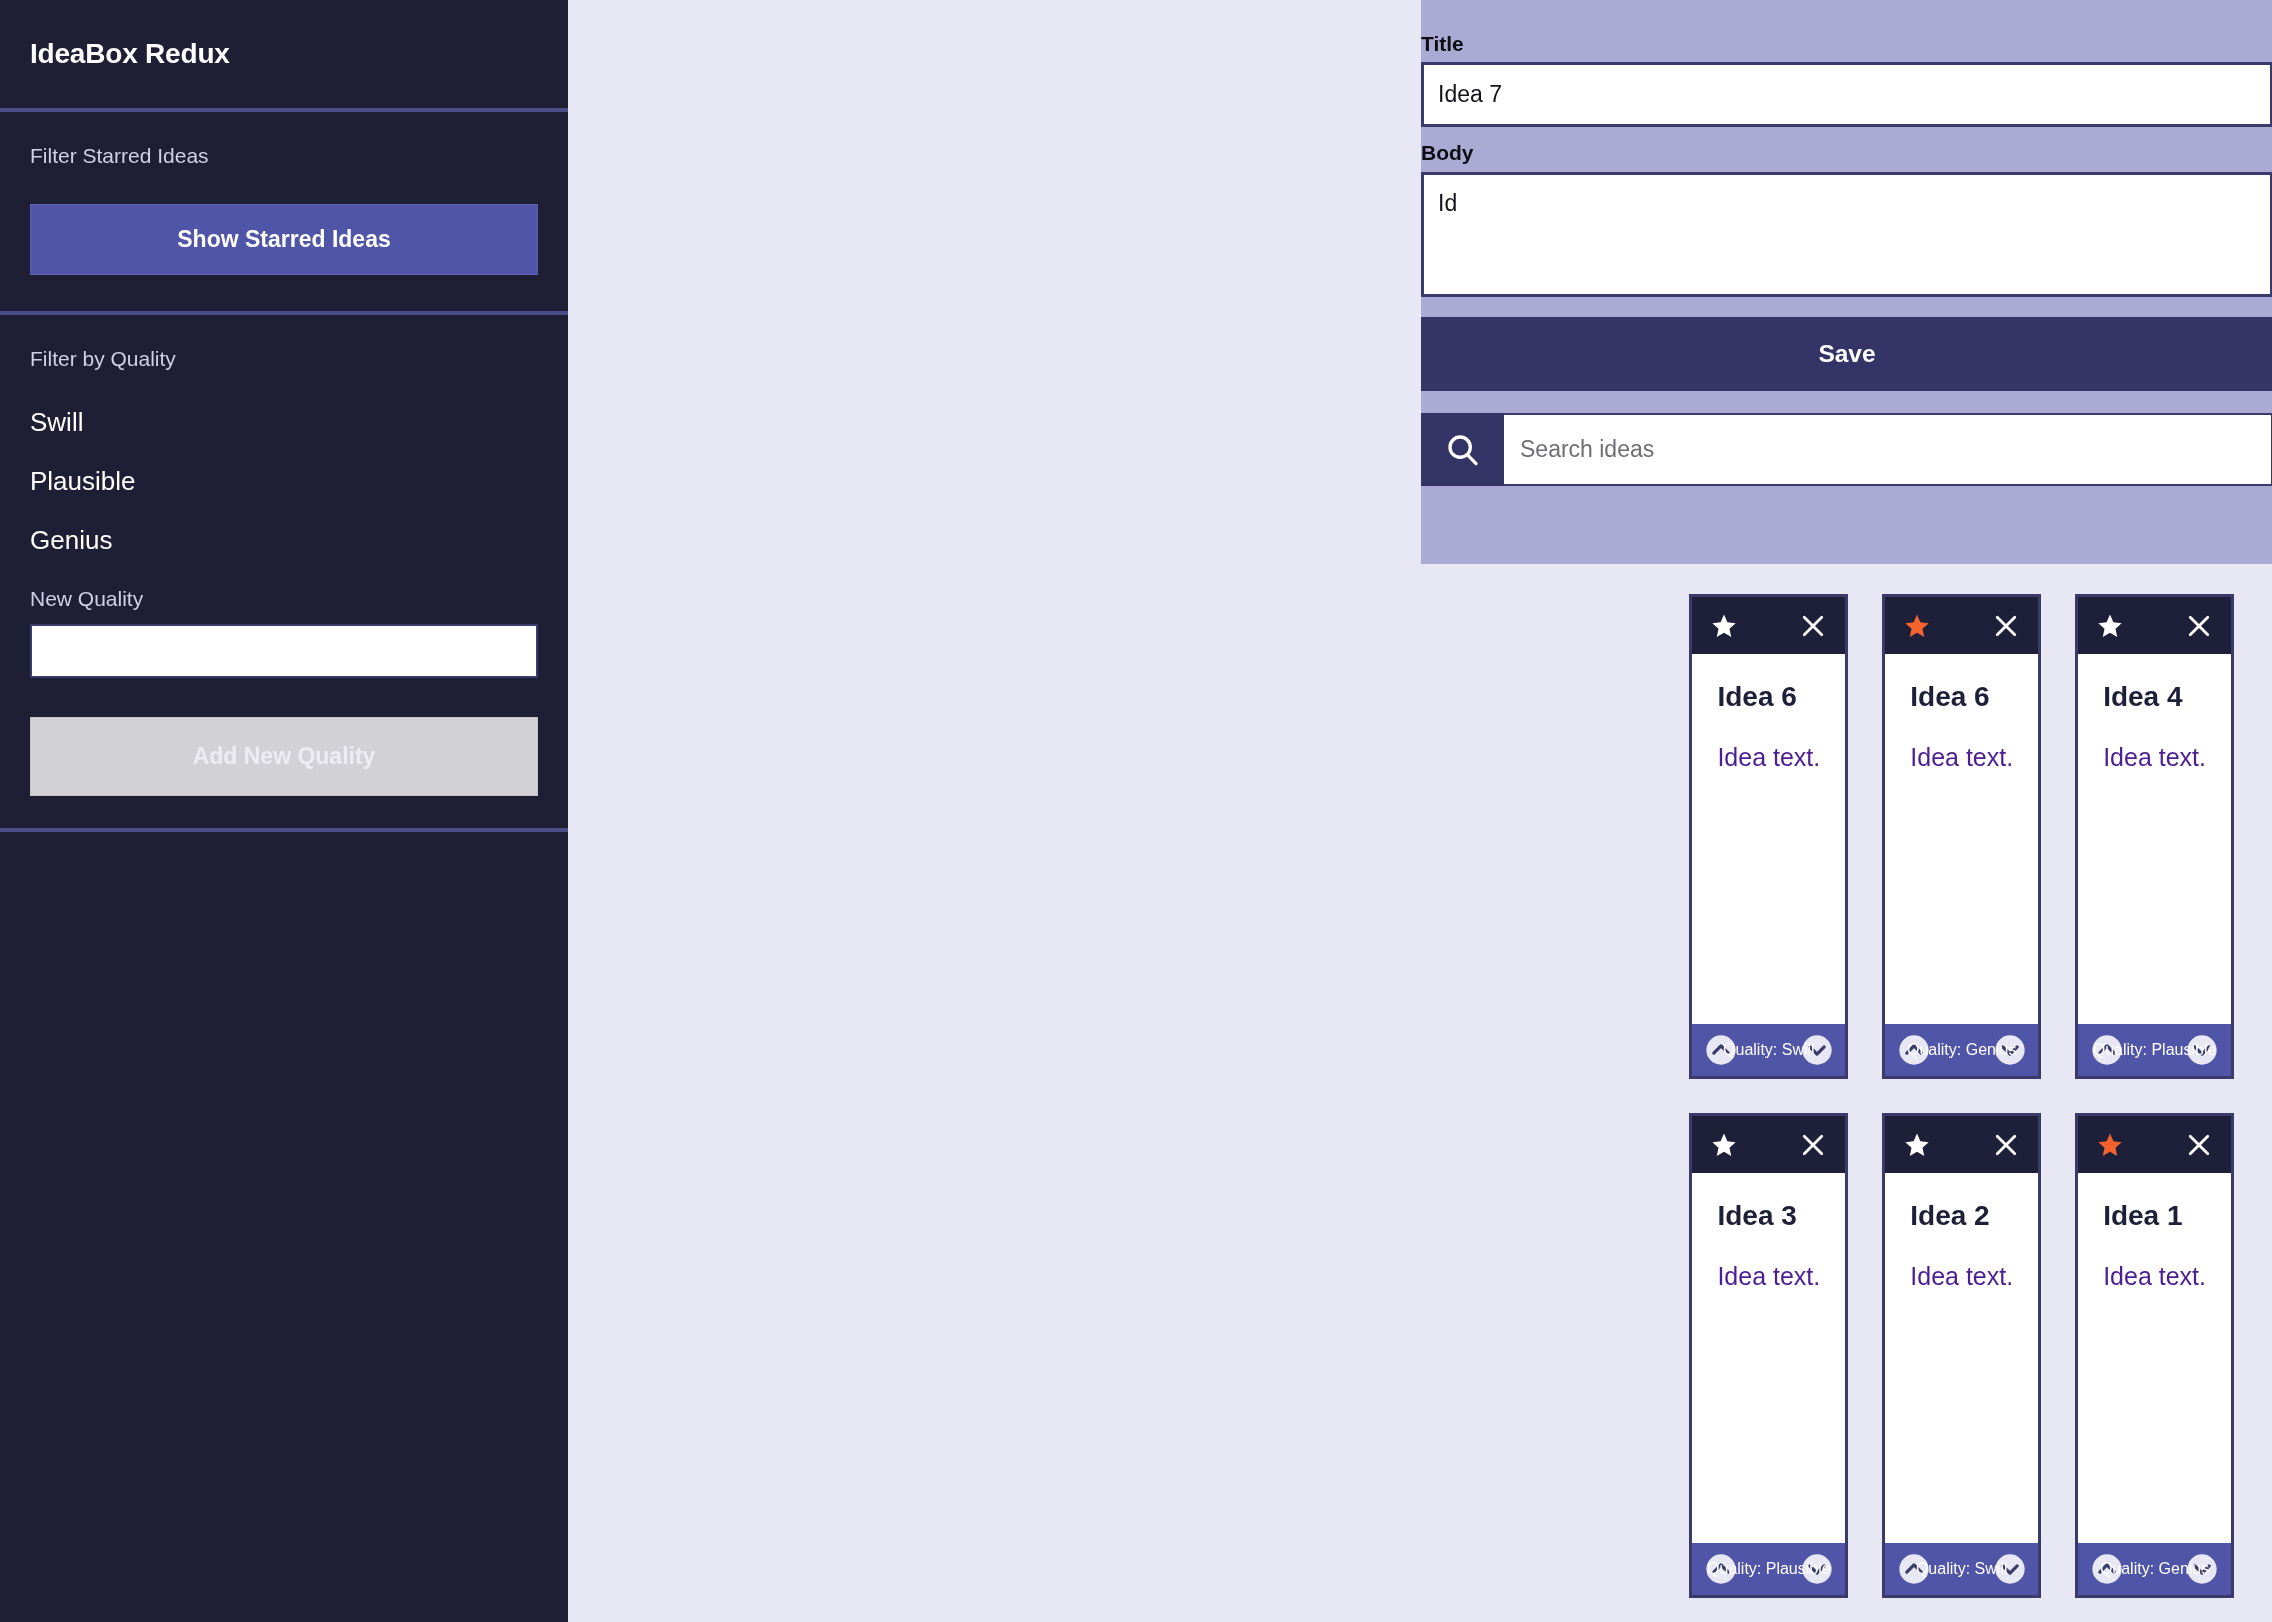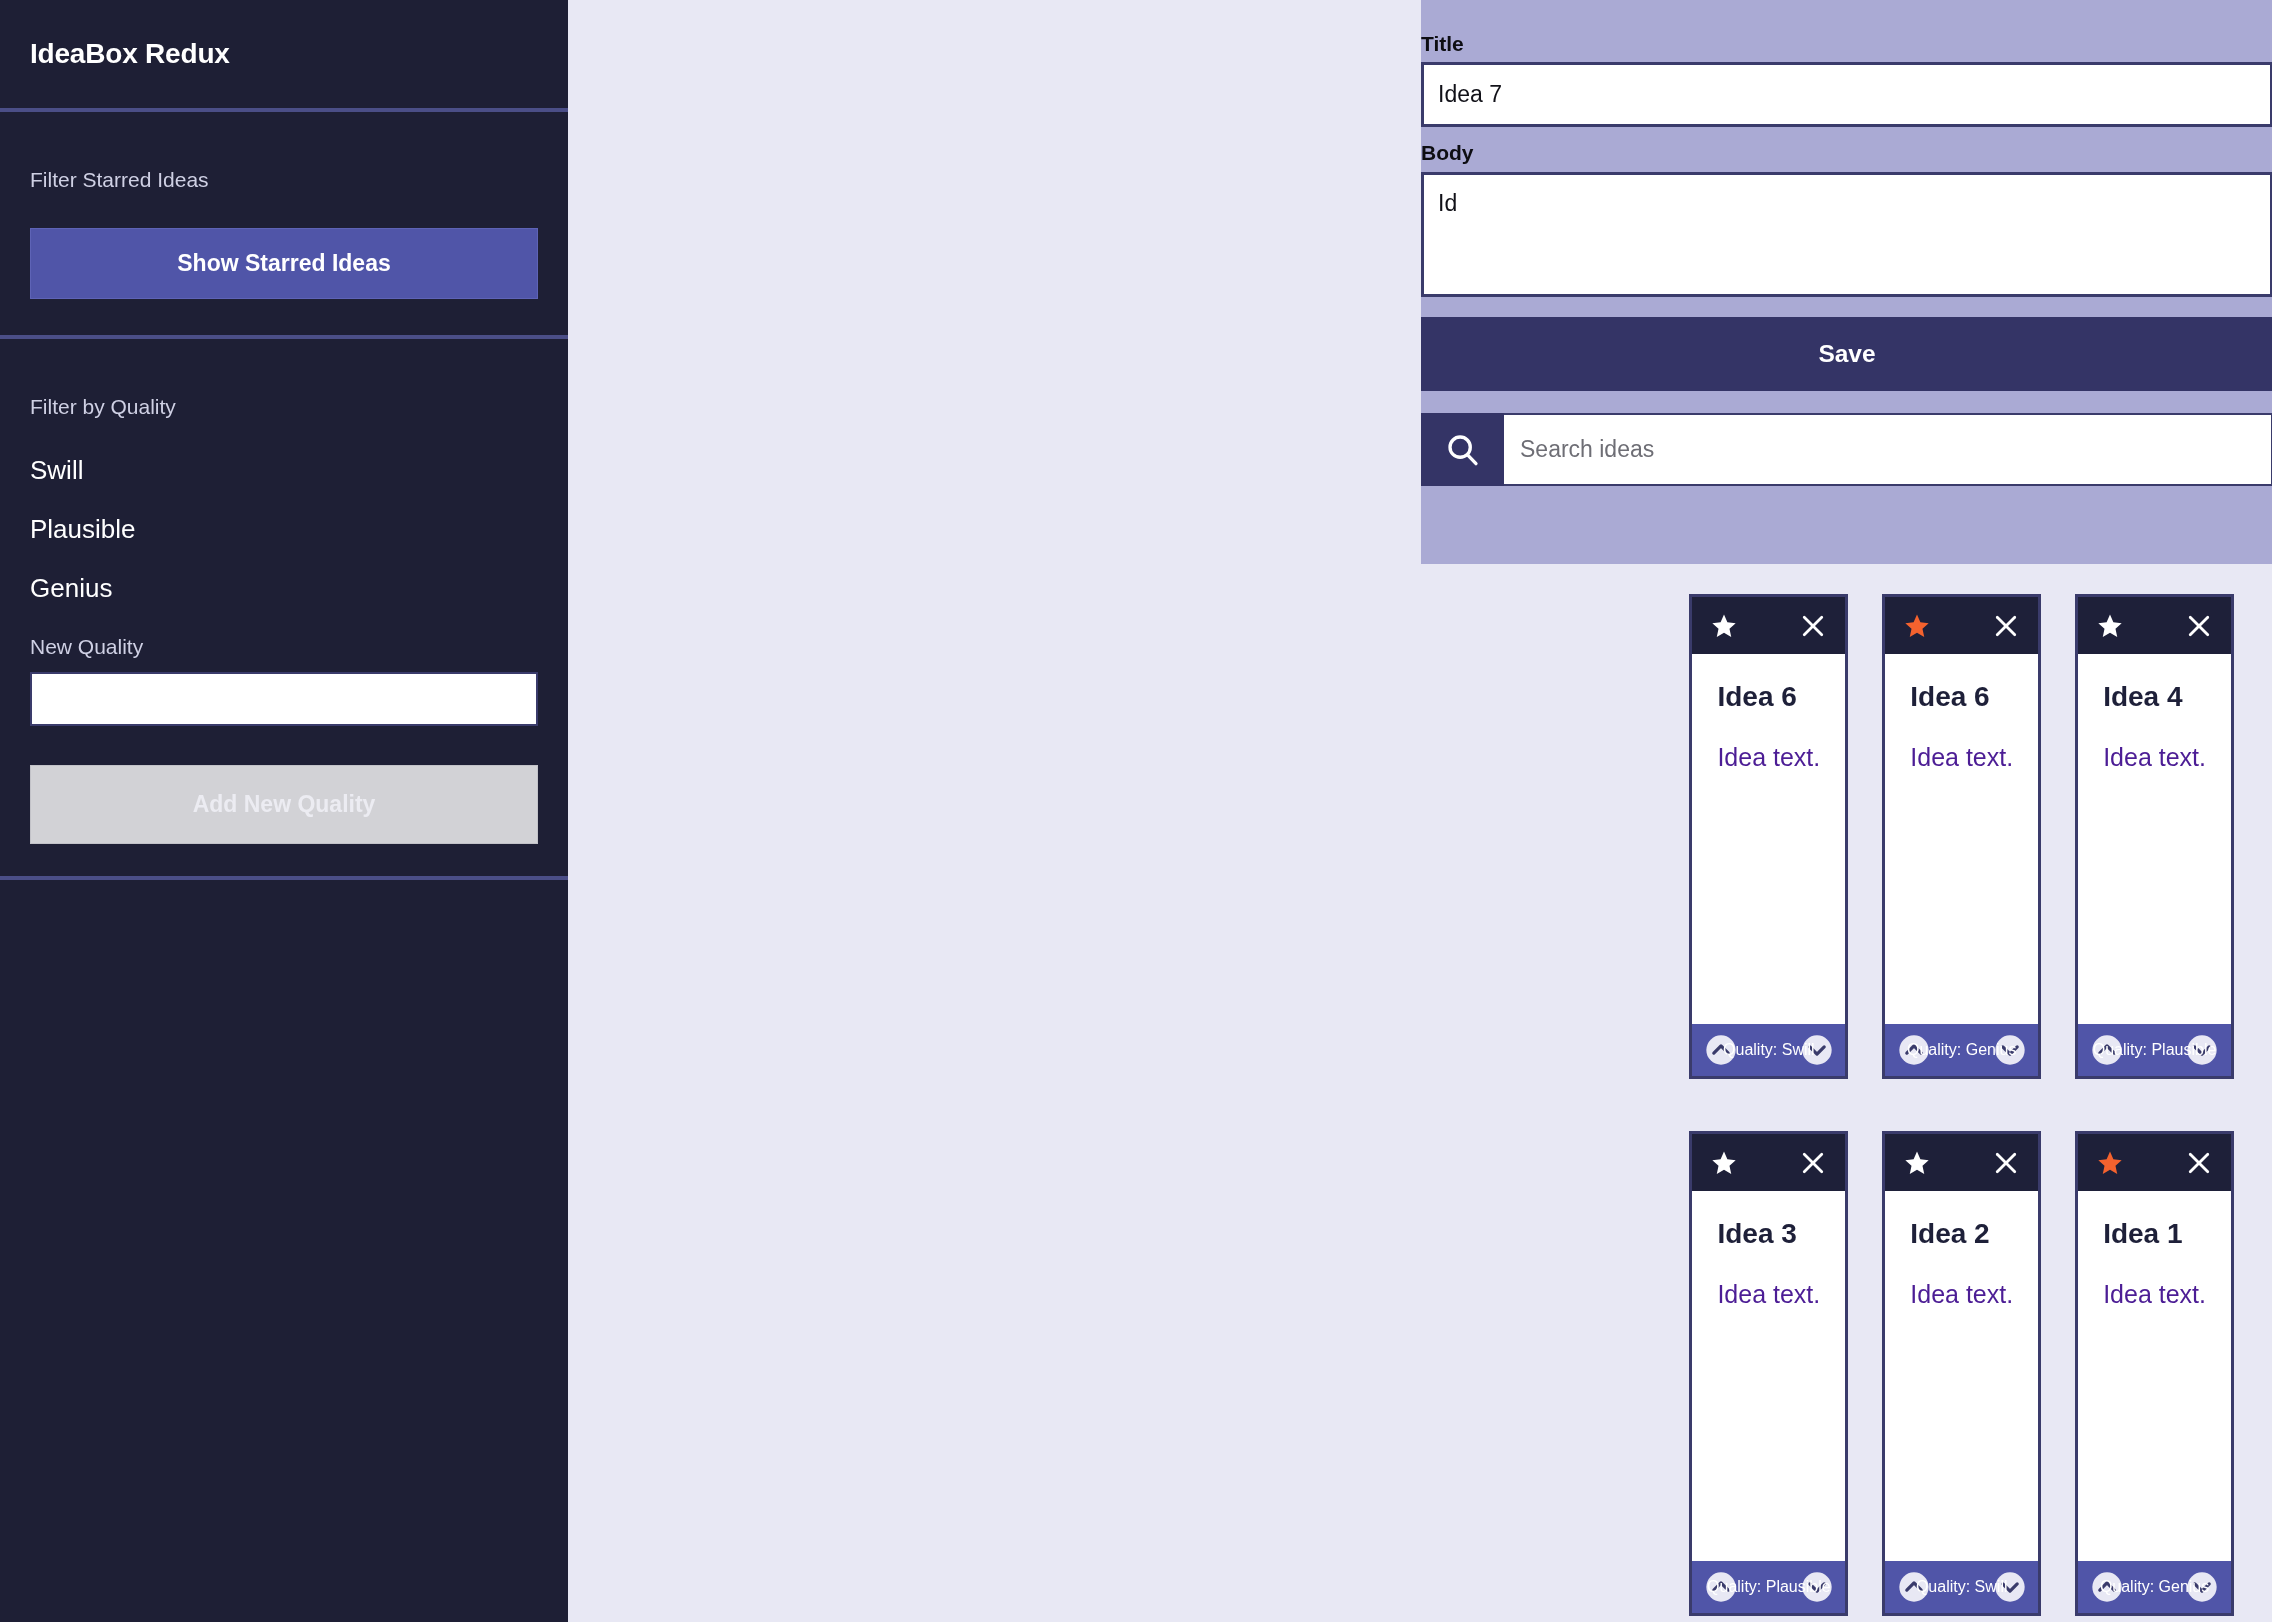--- a/index.html
+++ b/index.html
@@ -17,21 +17,20 @@
   }
 
   
   .sidebar {
     width: 568px;
     flex: 0 0 568px;
     background: #1e1f35;
     color: #ffffff;
     display: flex;
     flex-direction: column;
-    gap: 24px;
   }
   .sidebar-section {
     border-bottom: 4px solid #4b4e87;
     padding: 0 30px;
   }
   .sidebar-section.last { border-bottom: 4px solid #4b4e87; }
   .sidebar-tail { flex: 1 1 auto; background: #1e1f35; }
 
   .brand {
     height: 112px;
@@ -198,21 +197,21 @@
   
   .cards-area {
     flex: 1 1 auto;
     background: #e8e8f4;
     padding: 30px 39px 0 33px;
     overflow: hidden;
   }
   .cards-grid {
     display: grid;
     grid-template-columns: repeat(3, 1fr);
-    gap: 52px 34px;
+    gap: 34px 34px;
   }
   .card {
     background: #ffffff;
     border: 3.2px solid #3a3b6b;
     display: flex;
     flex-direction: column;
     height: 485px;
   }
   .card-head {
     background: #1e2039;

